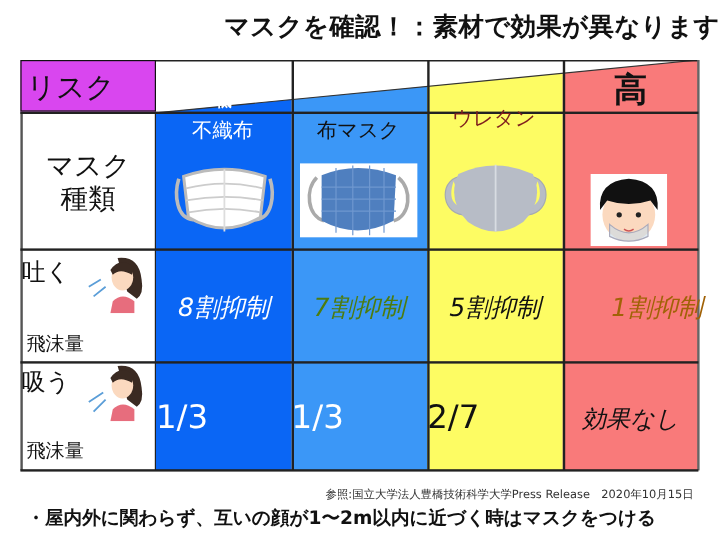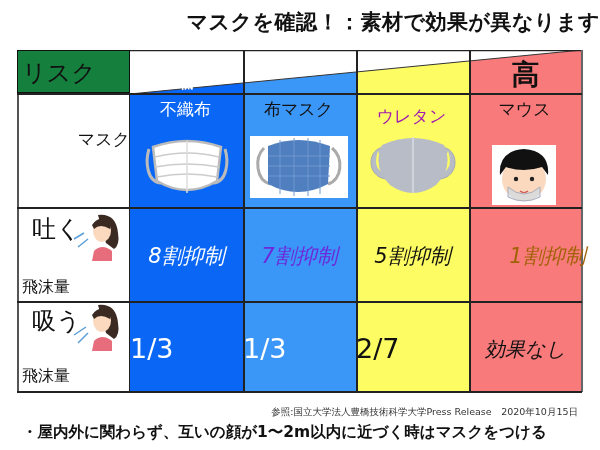--- a/index.html
+++ b/index.html
@@ -6,30 +6,30 @@
   body{width:600px;height:450px;background:#ffffff;position:relative;overflow:hidden;font-family:"DejaVu Sans","Liberation Sans",sans-serif;color:#111;}
   .title{position:absolute;left:0;top:8px;width:600px;text-align:right;font-size:21px;font-weight:bold;letter-spacing:0.5px;}
   .col{position:absolute;top:50px;height:342px;}
   .c-blue1{background:#0a66f5;left:130px;width:113px;}
   .c-blue2{background:#3b97f7;left:243px;width:113px;}
   .c-yellow{background:#fdfc63;left:356px;width:113px;}
   .c-red{background:#f97a7a;left:469px;width:113px;}
   .wedge{position:absolute;left:130px;top:50px;width:452px;height:45px;}
   .vline{position:absolute;top:50px;height:342px;width:1.5px;background:#222;}
   .hline{position:absolute;left:17px;width:565px;height:1.5px;background:#222;}
-  .risk-cell{position:absolute;left:17px;top:50px;width:113px;height:43px;border:1.5px solid #111;box-sizing:border-box;background:#15803d;}
+  .risk-cell{position:absolute;left:17px;top:50px;width:113px;height:43px;border:1.5px solid #111;box-sizing:border-box;background:#d946ef;}
   .risk-label{position:absolute;left:4px;top:6px;font-size:24px;}
   .lowlab{position:absolute;left:130px;top:75px;width:113px;text-align:center;color:#fff;font-weight:bold;font-size:13px;}
   .highlab{position:absolute;left:469px;top:56px;width:113px;text-align:center;font-weight:bold;font-size:28px;}
   .leftcol{position:absolute;left:17px;top:93px;width:113px;height:299px;border-left:2px solid #555;border-right:1.5px solid #222;box-sizing:border-box;background:#fff;}
-  .masktype{position:absolute;left:17px;top:126px;width:113px;text-align:right;font-size:17px;line-height:27px;}
+  .masktype{position:absolute;left:17px;top:126px;width:113px;text-align:center;font-size:23px;line-height:27px;}
   .mname{position:absolute;width:111px;text-align:center;font-size:17px;line-height:25px;}
   .big{position:absolute;width:113px;text-align:center;font-size:21px;font-style:italic;}
   .frac{position:absolute;width:113px;text-align:left;font-size:27px;}
-  .rowlab{position:absolute;left:32px;font-size:24px;}
+  .rowlab{position:absolute;left:18px;font-size:20px;}
   .droplet{position:absolute;left:22px;font-size:16px;}
   .footnote{position:absolute;left:22px;top:401px;font-size:15.5px;font-weight:bold;margin-top:21px;}
   .ref{position:absolute;right:22px;top:406px;font-size:9.5px;color:#333;}
   .underline{position:absolute;left:17px;top:391px;width:565px;height:1.5px;background:#222;}
 </style>
 </head>
 <body>
 
 <div class="title">マスクを確認！：素材で効果が異なります</div>
 
@@ -57,27 +57,27 @@
 <div class="underline"></div>
 
 <div class="risk-cell">
   <span class="risk-label">リスク</span>
 </div>
 <div class="lowlab">低</div>
 <div class="highlab">高</div>
 
 <div class="masktype">
   <div>マスク</div>
+  <div>種類</div>
 </div>
 
 <div class="mname" style="left:130px;top:97px;color:#fff">不織布</div>
 <div class="mname" style="left:243px;top:97px;color:#111">布マスク</div>
-<div class="mname" style="left:356px;top:104px;color:#a21caf">ウレタン</div>
+<div class="mname" style="left:356px;top:87px;color:#7f1d1d">ウレタン</div>
 <div class="mname" style="left:469px;top:97px;color:#111">
-  <div>マウス</div>
 </div>
 
 <svg style="position:absolute;left:143px;top:137px" width="88" height="60" viewBox="0 0 88 60">
   <path d="M6,12 C2,25 4,45 18,46" fill="none" stroke="#bbb" stroke-width="3"></path>
   <path d="M82,12 C86,25 84,45 70,46" fill="none" stroke="#bbb" stroke-width="3"></path>
   <path d="M10,10 Q44,-2 78,10 L74,44 Q44,62 14,44 Z" fill="#fff" stroke="#bbb" stroke-width="2.5"></path>
   <path d="M12,20 Q44,12 76,20 M12,30 Q44,24 76,30 M14,40 Q44,34 74,40" fill="none" stroke="#ccc" stroke-width="1.5"></path>
   <path d="M44,4 L44,56" stroke="#ddd" stroke-width="1.5"></path>
 </svg>
 
@@ -120,21 +120,21 @@
 <svg style="position:absolute;left:70px;top:303px" width="52" height="48" viewBox="0 0 52 48">
   <path d="M28,2 Q46,0 48,20 Q50,32 44,36 L36,30 Z" fill="#3a2a22"></path>
   <ellipse cx="32" cy="18" rx="9" ry="11" fill="#fbd9bf"></ellipse>
   <path d="M22,12 Q30,0 42,10 L40,16 Q30,10 24,16 Z" fill="#3a2a22"></path>
   <path d="M24,38 Q32,30 42,38 L42,48 L22,48 Z" fill="#e76d7d"></path>
   <path d="M4,32 L16,24 M8,40 L18,30" stroke="#5b9ed8" stroke-width="1.5" fill="none"></path>
 </svg>
 <div class="droplet" style="top:366px">飛沫量</div>
 
 <div class="big" style="left:130px;top:242px;color:#fff">8割抑制</div>
-<div class="big" style="left:243px;top:242px;color:#6d28d9">7割抑制</div>
+<div class="big" style="left:243px;top:242px;color:#4d7c0f">7割抑制</div>
 <div class="big" style="left:356px;top:242px;color:#111">5割抑制</div>
 <div class="big" style="left:491px;top:242px;color:#a16207">1割抑制</div>
 
 <div class="frac" style="left:130px;top:333px;color:#fff">1/3</div>
 <div class="frac" style="left:243px;top:333px;color:#fff">1/3</div>
 <div class="frac" style="left:356px;top:333px;color:#111">2/7</div>
 <div class="big" style="left:469px;top:336px;color:#111;font-size:20px">効果なし</div>
 
 <div class="footnote">・屋内外に関わらず、互いの顔が1〜2m以内に近づく時はマスクをつける</div>
 <div class="ref">参照:国立大学法人豊橋技術科学大学Press Release　2020年10月15日</div>

